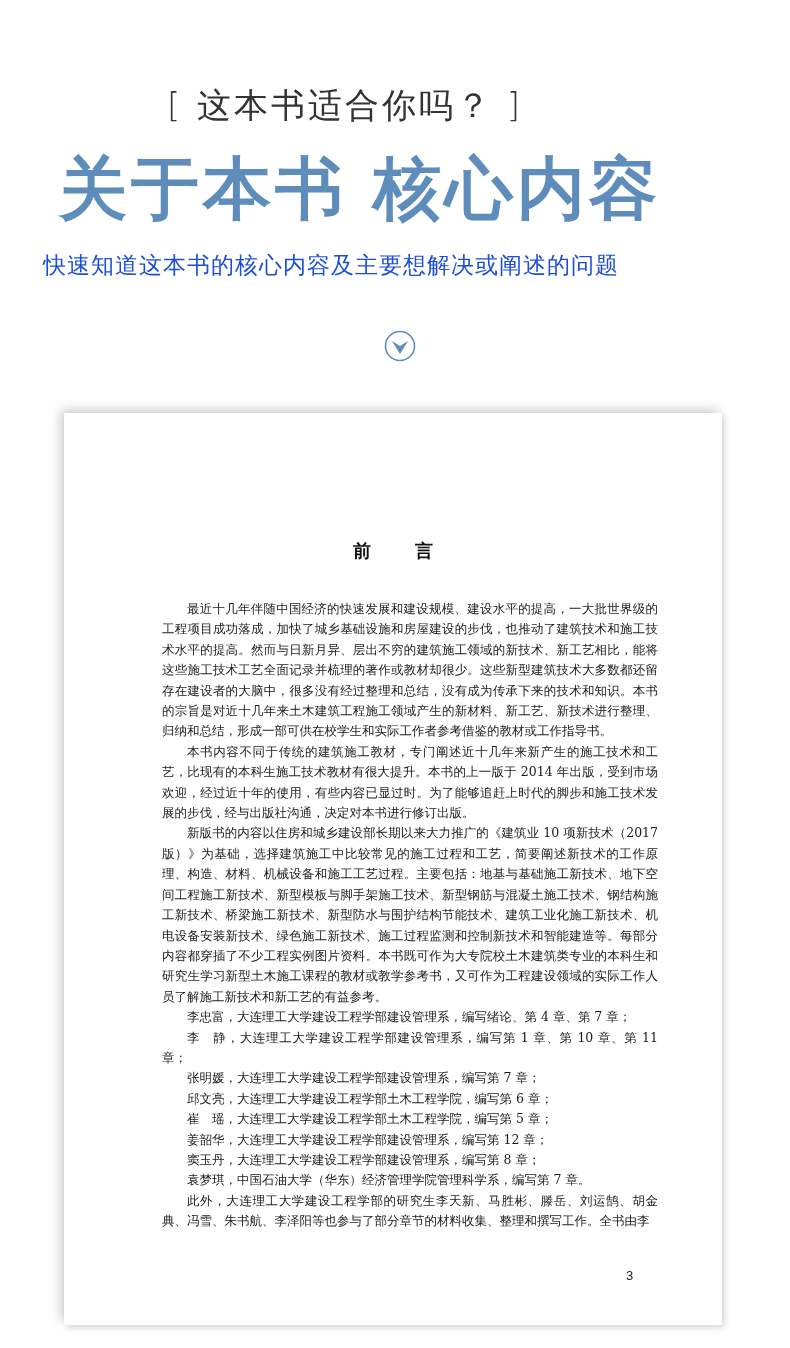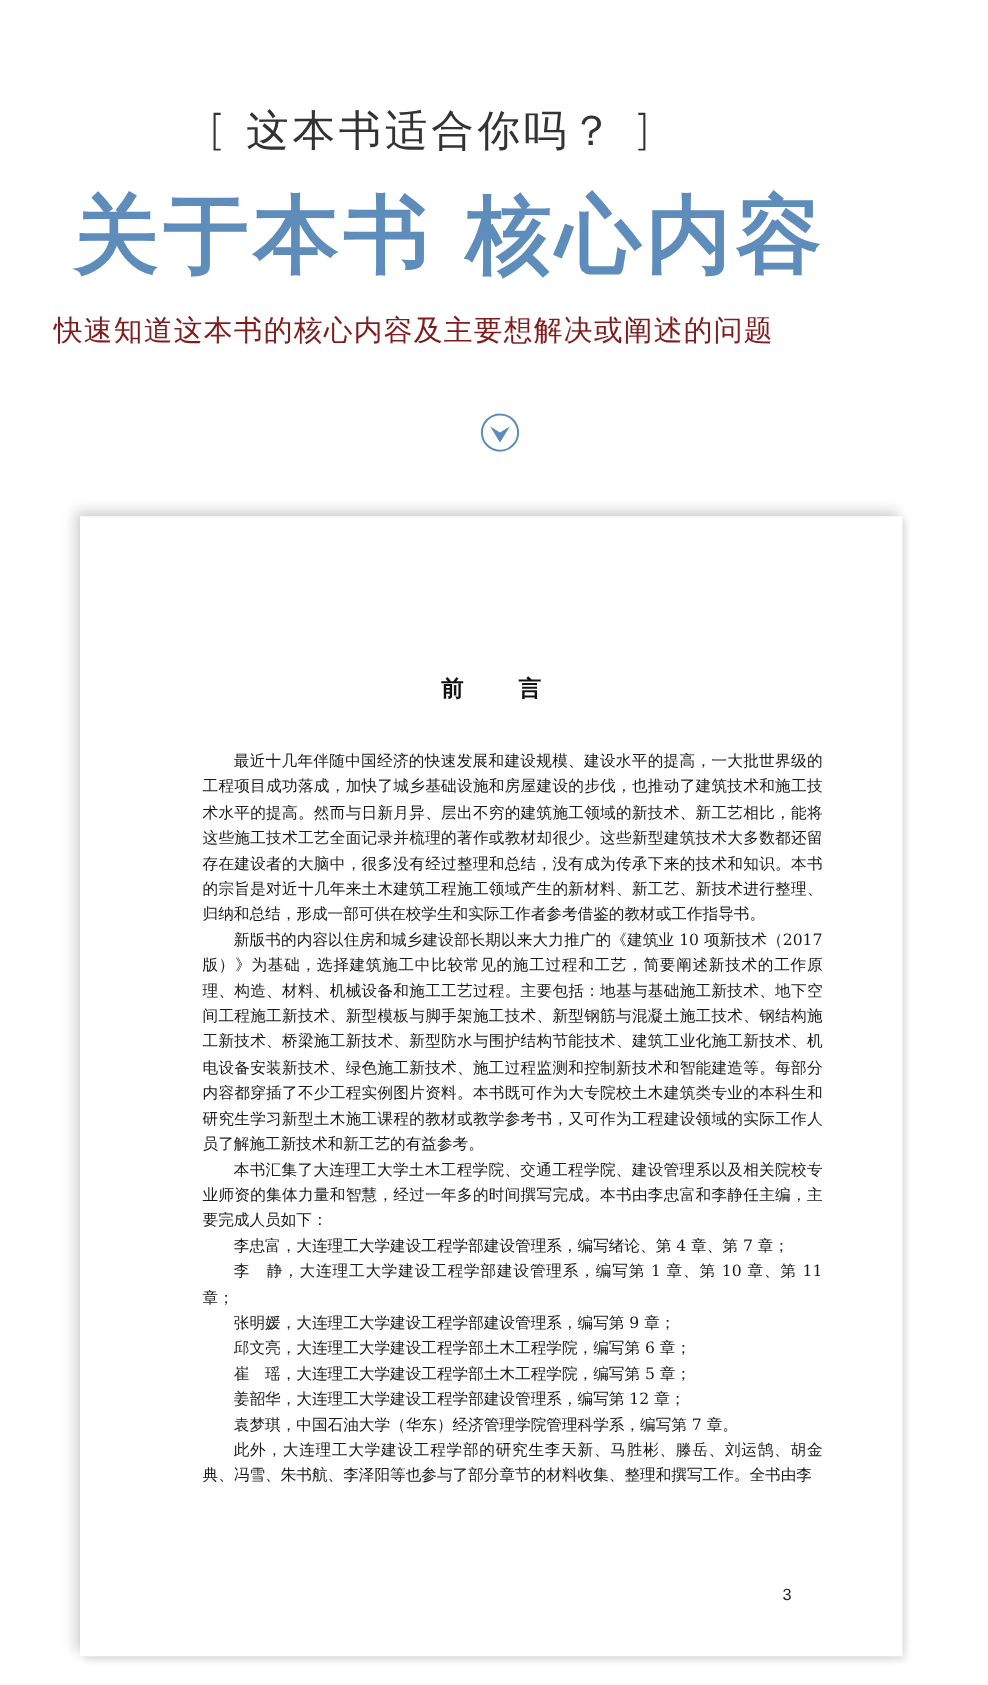--- a/index.html
+++ b/index.html
@@ -48,21 +48,21 @@
       width: 26px;
     }
     .desc {
       position: absolute;
       top: 245px;
       left: 0;
       width: 662px;
       text-align: center;
       font-family: "DejaVu Sans", sans-serif;
       font-size: 23px;
-      color: #7f1d1d;
+      color: #1d4ed8;
       letter-spacing: 1px;
       line-height: 40px;
     }
     .chevron-circle {
       position: absolute;
       top: 330px;
       left: 384px;
       width: 32px;
       height: 32px;
     }
@@ -140,26 +140,27 @@
   </svg>
 </div>
 
 <div class="page-card">
   <div class="preface-title">
     <span>前</span><span>言</span>
   </div>
 
   <div class="preface-body">
     <p>最近十几年伴随中国经济的快速发展和建设规模、建设水平的提高，一大批世界级的工程项目成功落成，加快了城乡基础设施和房屋建设的步伐，也推动了建筑技术和施工技术水平的提高。然而与日新月异、层出不穷的建筑施工领域的新技术、新工艺相比，能将这些施工技术工艺全面记录并梳理的著作或教材却很少。这些新型建筑技术大多数都还留存在建设者的大脑中，很多没有经过整理和总结，没有成为传承下来的技术和知识。本书的宗旨是对近十几年来土木建筑工程施工领域产生的新材料、新工艺、新技术进行整理、归纳和总结，形成一部可供在校学生和实际工作者参考借鉴的教材或工作指导书。</p>
+    <p>本书内容不同于传统的建筑施工教材，专门阐述近十几年来新产生的施工技术和工艺，比现有的本科生施工技术教材有很大提升。本书的上一版于 2014 年出版，受到市场欢迎，经过近十年的使用，有些内容已显过时。为了能够追赶上时代的脚步和施工技术发展的步伐，经与出版社沟通，决定对本书进行修订出版。</p>
     <p>新版书的内容以住房和城乡建设部长期以来大力推广的《建筑业 10 项新技术（2017 版）》为基础，选择建筑施工中比较常见的施工过程和工艺，简要阐述新技术的工作原理、构造、材料、机械设备和施工工艺过程。主要包括：地基与基础施工新技术、地下空间工程施工新技术、新型模板与脚手架施工技术、新型钢筋与混凝土施工技术、钢结构施工新技术、桥梁施工新技术、新型防水与围护结构节能技术、建筑工业化施工新技术、机电设备安装新技术、绿色施工新技术、施工过程监测和控制新技术和智能建造等。每部分内容都穿插了不少工程实例图片资料。本书既可作为大专院校土木建筑类专业的本科生和研究生学习新型土木施工课程的教材或教学参考书，又可作为工程建设领域的实际工作人员了解施工新技术和新工艺的有益参考。</p>
-    <p>本书汇集了大连理工大学土木工程学院、交通工程学院、建设管理系以及相关院校专业师资的集体力量和智慧，经过一年多的时间撰写完成。本书由李忠富和李静任主编，主要完成人员如下：</p>
     <p class="author">李忠富，大连理工大学建设工程学部建设管理系，编写绪论、第 4 章、第 7 章；</p>
     <p class="author">李　静，大连理工大学建设工程学部建设管理系，编写第 1 章、第 10 章、第 11 章；</p>
-    <p class="author">张明媛，大连理工大学建设工程学部建设管理系，编写第 9 章；</p>
+    <p class="author">张明媛，大连理工大学建设工程学部建设管理系，编写第 7 章；</p>
     <p class="author">邱文亮，大连理工大学建设工程学部土木工程学院，编写第 6 章；</p>
     <p class="author">崔　瑶，大连理工大学建设工程学部土木工程学院，编写第 5 章；</p>
     <p class="author">姜韶华，大连理工大学建设工程学部建设管理系，编写第 12 章；</p>
+    <p class="author">窦玉丹，大连理工大学建设工程学部建设管理系，编写第 8 章；</p>
     <p class="author">袁梦琪，中国石油大学（华东）经济管理学院管理科学系，编写第 7 章。</p>
     <p>此外，大连理工大学建设工程学部的研究生李天新、马胜彬、滕岳、刘运鹄、胡金典、冯雪、朱书航、李泽阳等也参与了部分章节的材料收集、整理和撰写工作。全书由李</p>
   </div>
 
   <div class="page-number">3</div>
 </div>
 
 </body></html>

